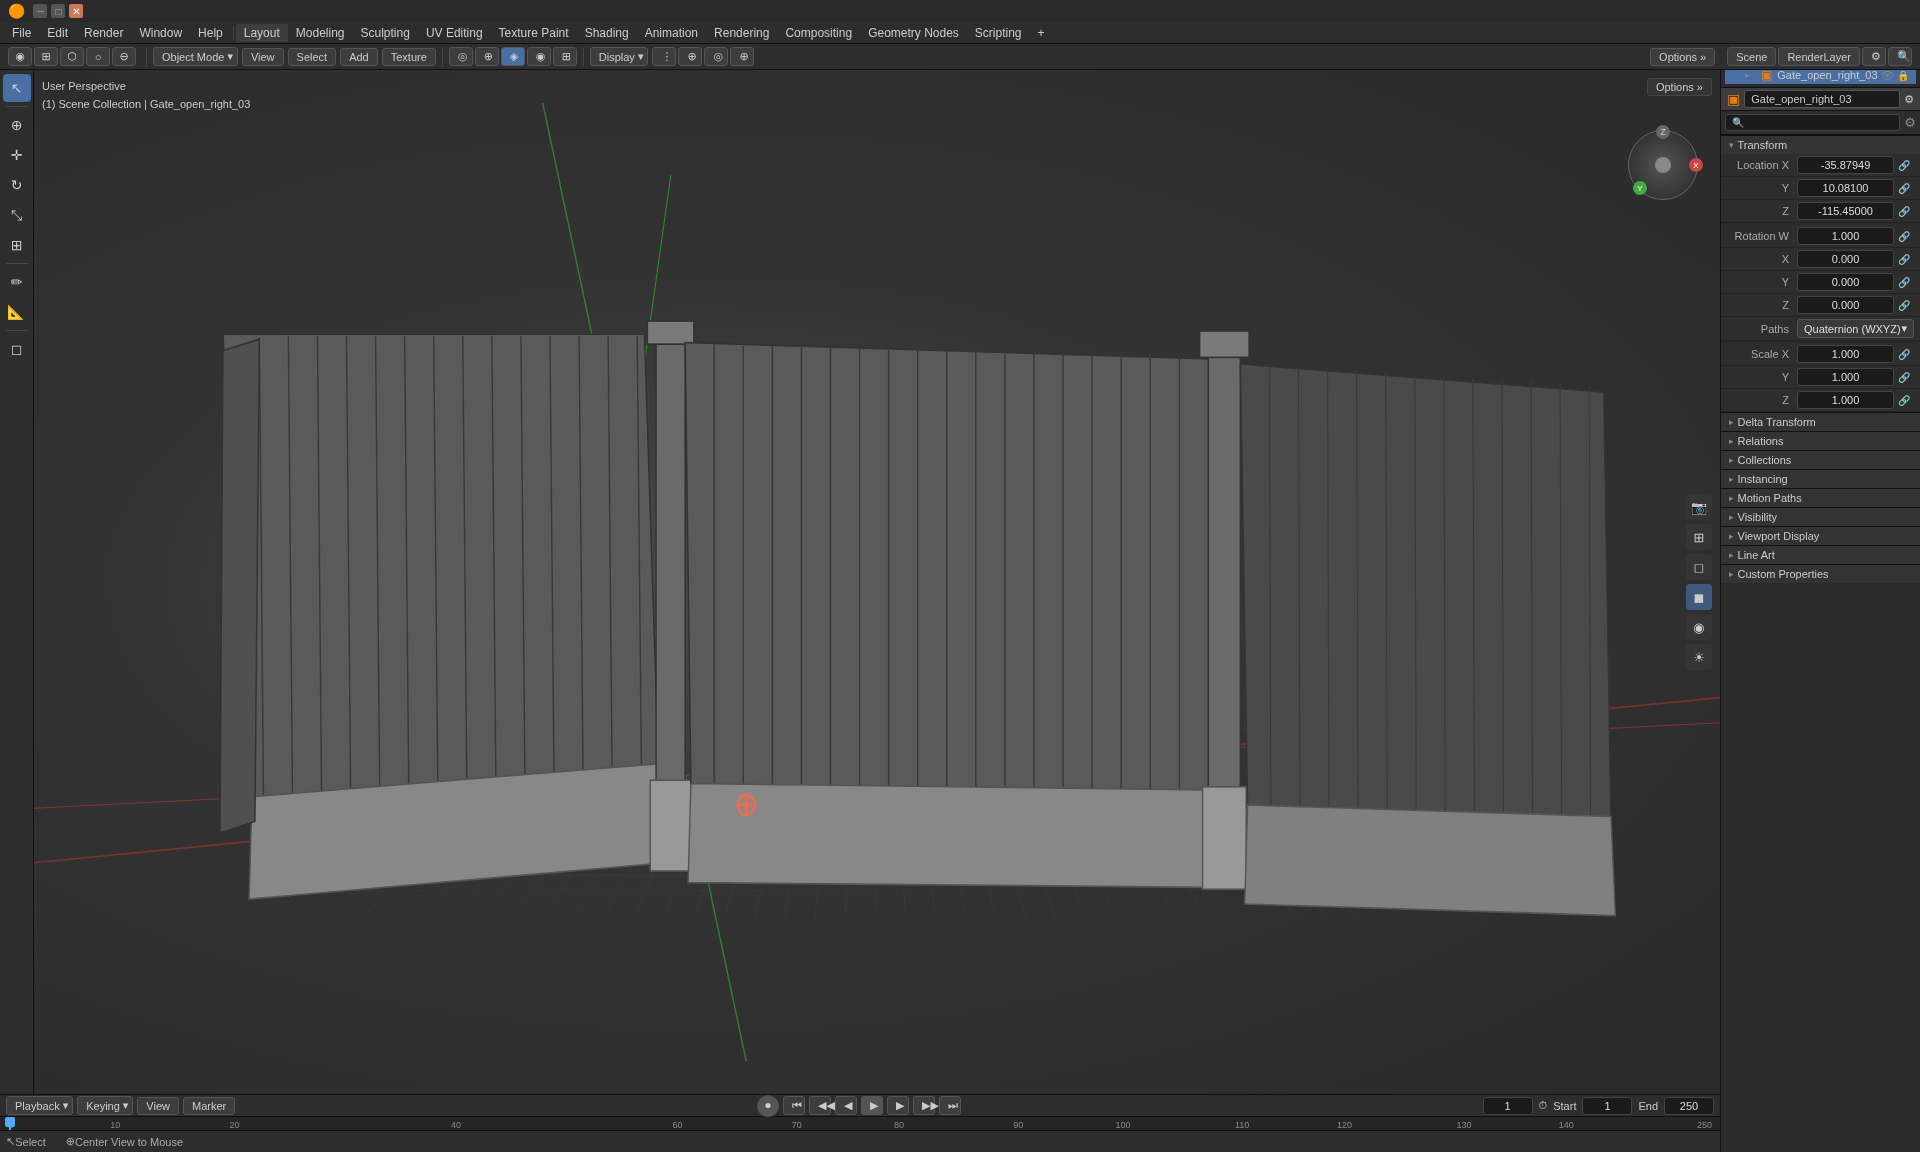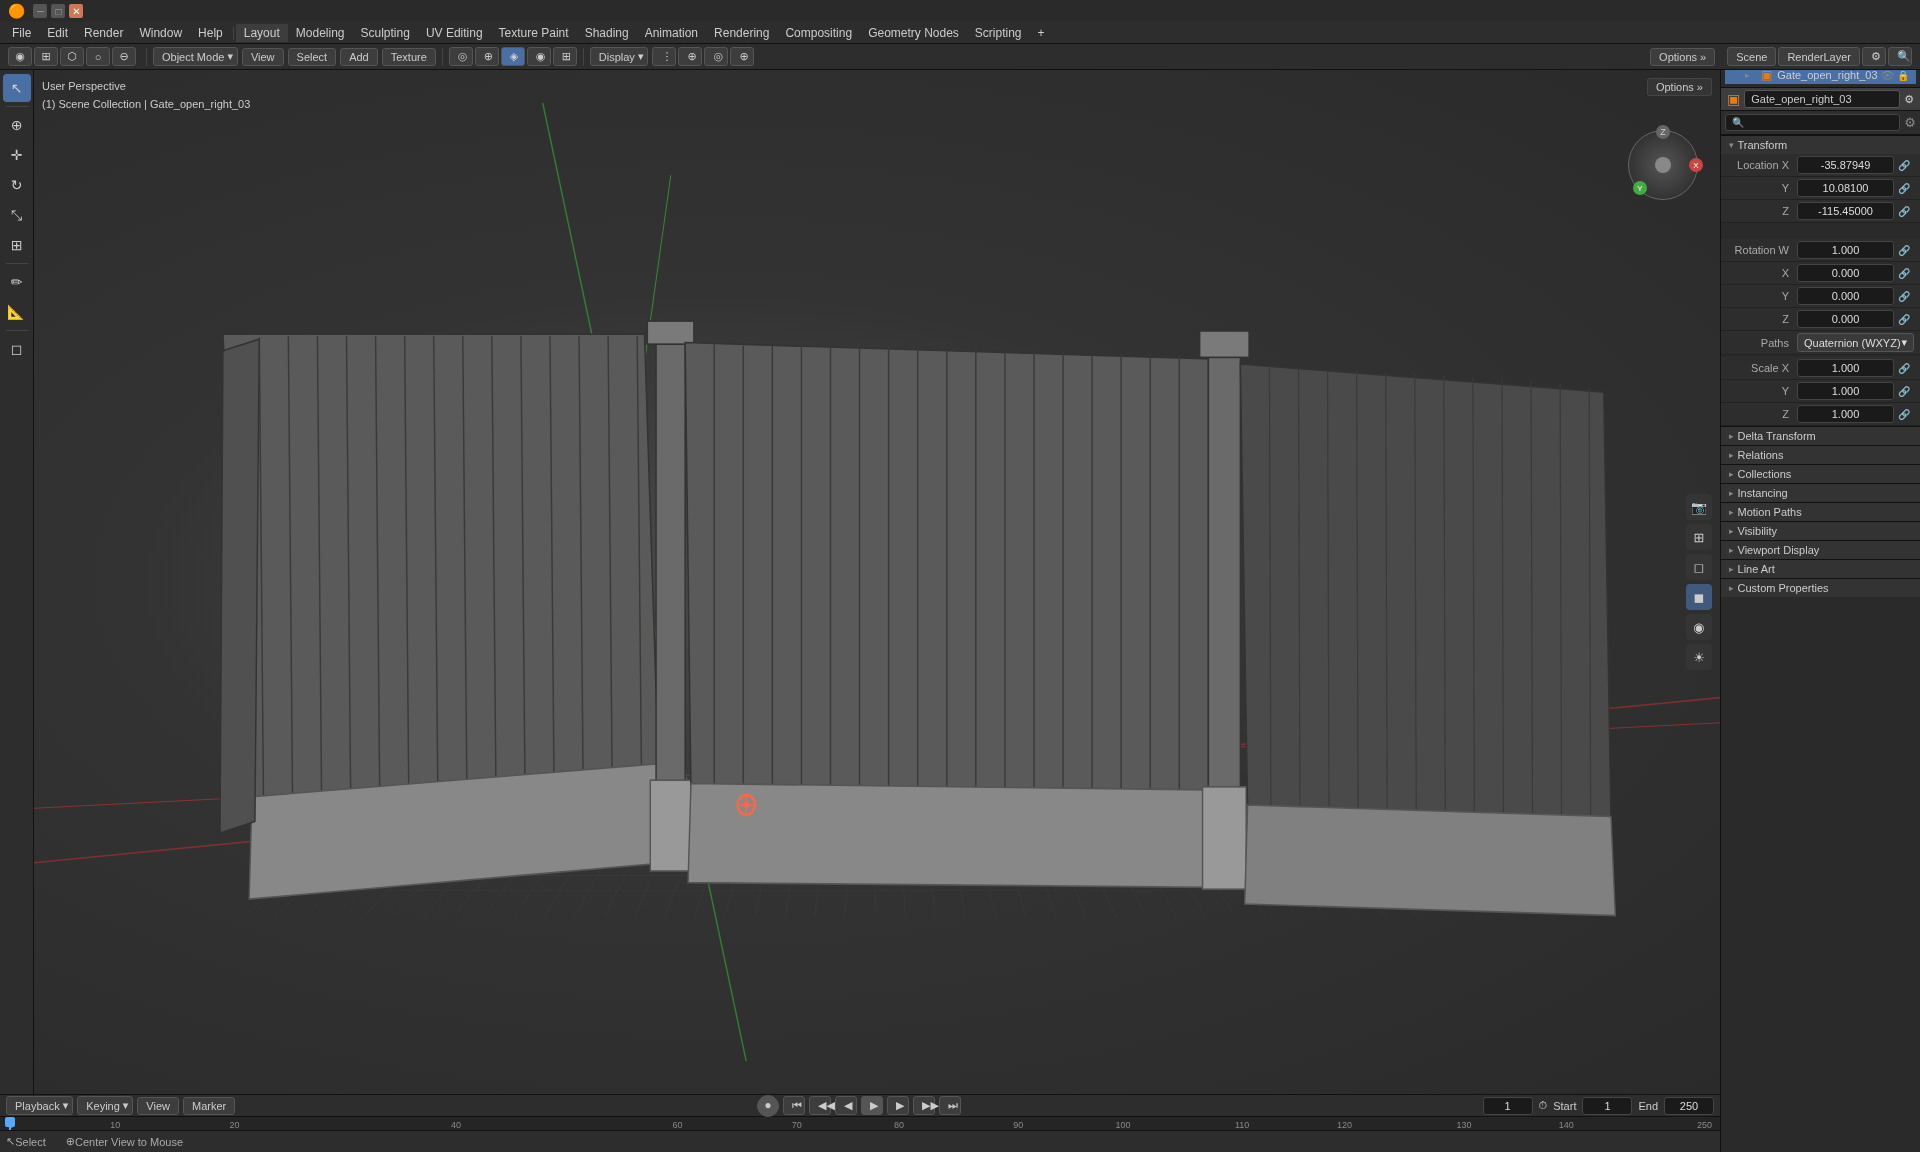--- a/index.html
+++ b/index.html
@@ -519,21 +519,21 @@
       <div class="transform-value">10.08100</div>
       <span class="transform-lock">🔗</span>
     </div>
 
     <div class="transform-row">
       <span class="transform-label">Z</span>
       <div class="transform-value">-115.45000</div>
       <span class="transform-lock">🔗</span>
     </div>
 
-    <div class="transform-row" style="margin-top:16px;">
+    <div class="transform-row" style="margin-top:2px;">
       <span class="transform-label">Rotation W</span>
       <div class="transform-value">1.000</div>
       <span class="transform-lock">🔗</span>
     </div>
 
     <div class="transform-row">
       <span class="transform-label">X</span>
       <div class="transform-value">0.000</div>
       <span class="transform-lock">🔗</span>
     </div>

